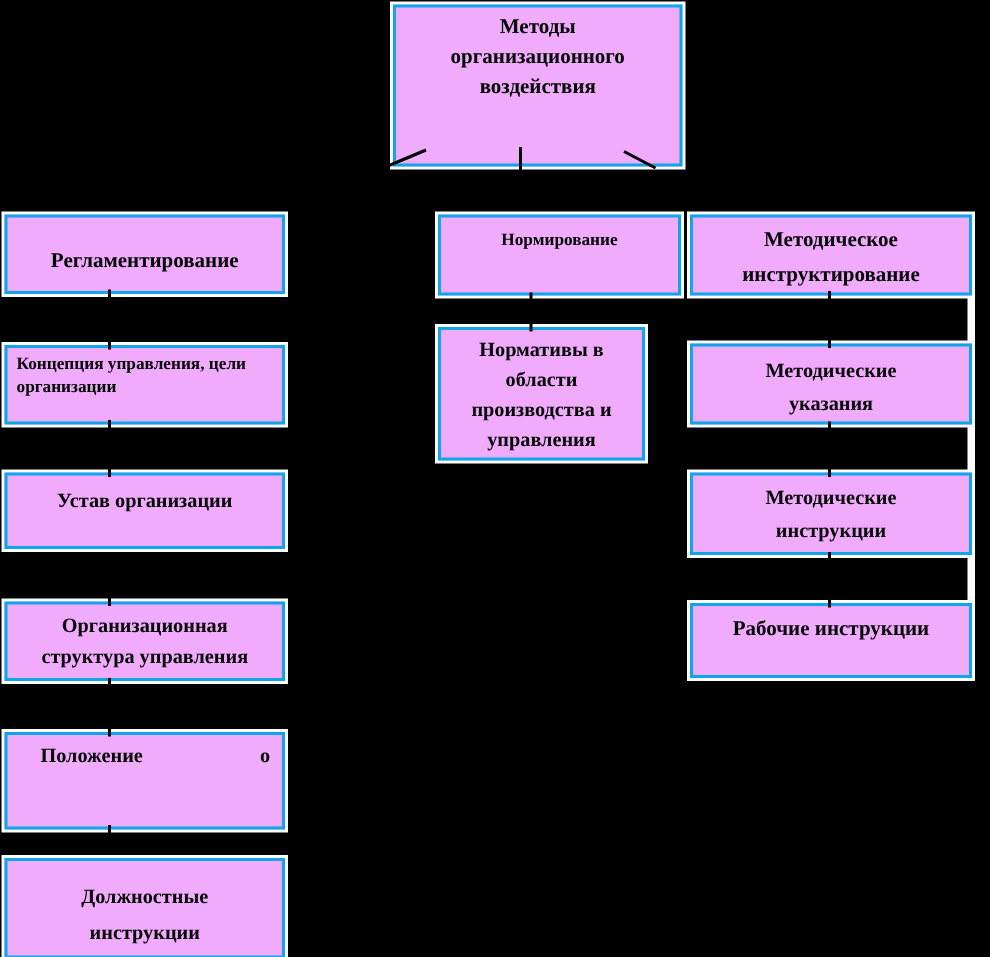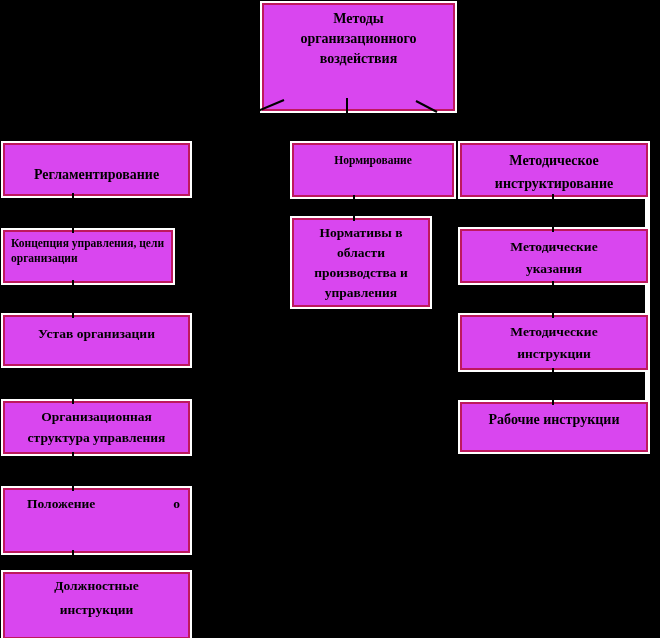--- a/index.html
+++ b/index.html
@@ -5,39 +5,39 @@
   html, body { margin: 0; padding: 0; }
   body {
     width: 660px; height: 638px;
     background: #000000;
     position: relative;
     overflow: hidden;
     font-family: "Liberation Serif", "DejaVu Serif", serif;
   }
   .box {
     position: absolute;
-    background: #d946ef;
-    border: 2px solid #be185d;
+    background: #f0abfc;
+    border: 2px solid #0ea5e9;
     box-shadow: 0 0 0 2px #ffffff;
     box-sizing: border-box;
     color: #000000;
     font-weight: bold;
     z-index: 2;
   }
   .txt { white-space: pre-line; display: block; }
   .center { text-align: center; }
   .left { text-align: left; }
 
   #root-box   { left: 262px; top: 3px;   width: 193px; height: 108px; font-size: 14px;   line-height: 20px; padding-top: 4px; }
   #l1-box     { left: 3px;   top: 143px; width: 187px; height: 53px;  font-size: 14px;   padding-top: 22px; }
-  #l2-box     { left: 3px;   top: 230px; width: 170px; height: 53px;  font-size: 11.5px; line-height: 15px; padding: 4px 6px; }
+  #l2-box     { left: 3px;   top: 230px; width: 187px; height: 53px;  font-size: 11.5px; line-height: 15px; padding: 4px 6px; }
   #l3-box     { left: 3px;   top: 315px; width: 187px; height: 51px;  font-size: 13.5px; padding-top: 9px; }
   #l4-box     { left: 3px;   top: 401px; width: 187px; height: 53px;  font-size: 13.5px; line-height: 21px; padding-top: 3px; }
   #l5-box     { left: 3px;   top: 488px; width: 187px; height: 65px;  font-size: 13.5px; line-height: 21px; padding: 3px 8px; }
-  #l6-box     { left: 3px;   top: 572px; width: 187px; height: 67px;  font-size: 13.5px; line-height: 24px; padding-top: 0; }
+  #l6-box     { left: 3px;   top: 572px; width: 187px; height: 67px;  font-size: 13.5px; line-height: 24px; padding-top: 12px; }
   #m1-box     { left: 292px; top: 143px; width: 162px; height: 54px;  font-size: 11.5px; padding-top: 9px; }
   #m2-box     { left: 292px; top: 218px; width: 138px; height: 89px;  font-size: 13.5px; line-height: 20px; padding-top: 3px; }
   #r1-box     { left: 460px; top: 143px; width: 188px; height: 54px;  font-size: 14px;   line-height: 23px; padding-top: 4px; }
   #r2-box     { left: 460px; top: 229px; width: 188px; height: 54px;  font-size: 13.5px; line-height: 22px; padding-top: 5px; }
   #r3-box     { left: 460px; top: 315px; width: 188px; height: 55px;  font-size: 13.5px; line-height: 22px; padding-top: 4px; }
   #r4-box     { left: 460px; top: 402px; width: 188px; height: 50px;  font-size: 14px;   padding-top: 8px; }
 
   #l5-box .first-line {
     display: flex;
     justify-content: space-between;

